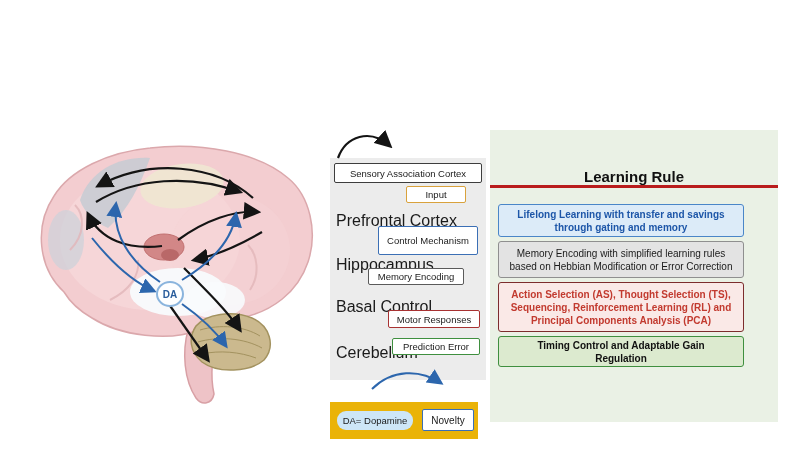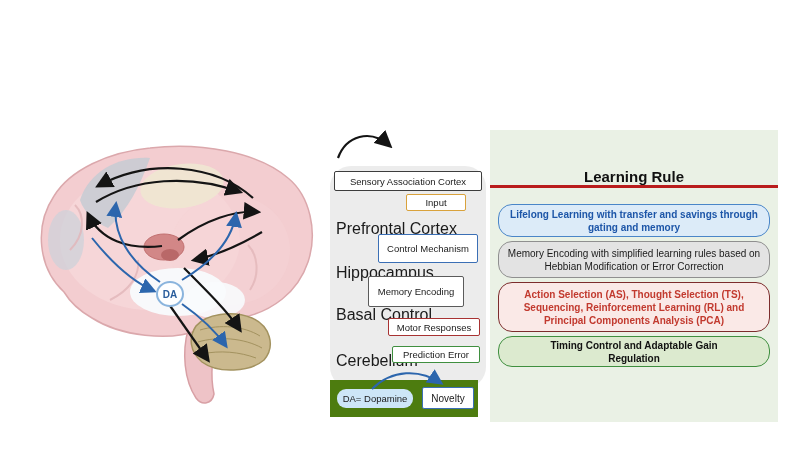--- a/index.html
+++ b/index.html
@@ -12,54 +12,54 @@
 
   
   .da-circle {
     position:absolute; left:156px; top:281px; width:28px; height:26px; z-index:5;
     background:#fdfeff; border:2px solid #8ab4dd; border-radius:50%;
     display:flex; align-items:center; justify-content:center;
     font-size:10px; font-weight:bold; color:#2a5d9c;
   }
 
   
-  .mid-panel { position:absolute; left:330px; top:166px; width:156px; height:222px; background:#ececec; z-index:2;border-radius:21px; }
+  .mid-panel { position:absolute; left:330px; top:158px; width:156px; height:222px; background:#ececec; z-index:2; }
   .region-label { position:absolute; font-size:16px; color:#1a1a1a; white-space:nowrap; }
   .fbox {
     position:absolute; background:#ffffff; border:1.2px solid #444;
     display:flex; align-items:center; justify-content:center; text-align:center;
     font-size:9.5px; color:#1a1a1a; white-space:nowrap; border-radius:2px;
   }
   .b-sac    { left:4px;  top:5px;   width:148px; height:20px; border-color:#3d3d3d; }
   .b-input  { left:76px; top:28px;  width:60px;  height:17px; border-color:#d9a23c; }
   .l-pfc    { left:6px;  top:54px; }
   .b-control{ left:48px; top:68px;  width:100px; height:29px; border-color:#3b6fb5; }
   .l-hip    { left:6px;  top:98px; }
-  .b-memory { left:38px; top:110px; width:96px;  height:31px; border-color:#5a5a5a; }
+  .b-memory { left:38px; top:110px; width:96px;  height:17px; border-color:#5a5a5a; }
   .l-bg     { left:6px;  top:140px; }
   .b-motor  { left:58px; top:152px; width:92px;  height:18px; border-color:#a83232; }
   .l-cb     { left:6px;  top:186px; }
   .b-pred   { left:62px; top:180px; width:88px;  height:17px; border-color:#3f8f3f; }
 
   
-  .legend-panel { position:absolute; left:330px; top:380px; width:148px; height:37px; background:#4d7c0f; z-index:2; }
+  .legend-panel { position:absolute; left:330px; top:402px; width:148px; height:37px; background:#eab308; z-index:2; }
   .da-pill {
     position:absolute; left:7px; top:9px; width:76px; height:19px;
     background:#cde6f7; border-radius:9px;
     display:flex; align-items:center; justify-content:center;
     font-size:9.5px; color:#1a1a1a; white-space:nowrap;
   }
   .b-novelty { left:92px; top:7px; width:52px; height:22px; border-color:#3b6fb5; font-size:10px; }
 
   
   .right-panel { position:absolute; left:490px; top:130px; width:288px; height:292px; background:#eaf1e5; z-index:2; }
   .lr-head { padding-top:5px; border-bottom:3px solid #b91c1c;margin-top:33px; }
   .lr-title { text-align:center; font-weight:bold; font-size:15px; color:#111; }
   .rule {
-    position:absolute; left:8px; width:272px; border-radius:14px;
+    position:absolute; left:8px; width:246px; border-radius:3px;
     display:flex; align-items:center; justify-content:center; text-align:center;
     font-size:10px; line-height:1.3; padding:3px 8px;
   }
   .rule-blue  { top:74px;  height:33px; background:#dcebf8; border:1.4px solid #4a86c8; color:#1d56a8; font-weight:bold; }
   .rule-gray  { top:111px; height:37px; background:#e3e3e3; border:1.4px solid #8f8f8f; color:#1a1a1a; }
   .rule-red   { top:152px; height:50px; background:#fae9e7; border:1.6px solid #7c2d2d; color:#c23a2f; font-weight:bold; }
   .rule-green { top:206px; height:31px; background:#dceacf; border:1.6px solid #3f8f3f; color:#111; font-weight:bold; }
   .rule-green span { display:inline-block; max-width:175px; }
 </style>
 </head>

